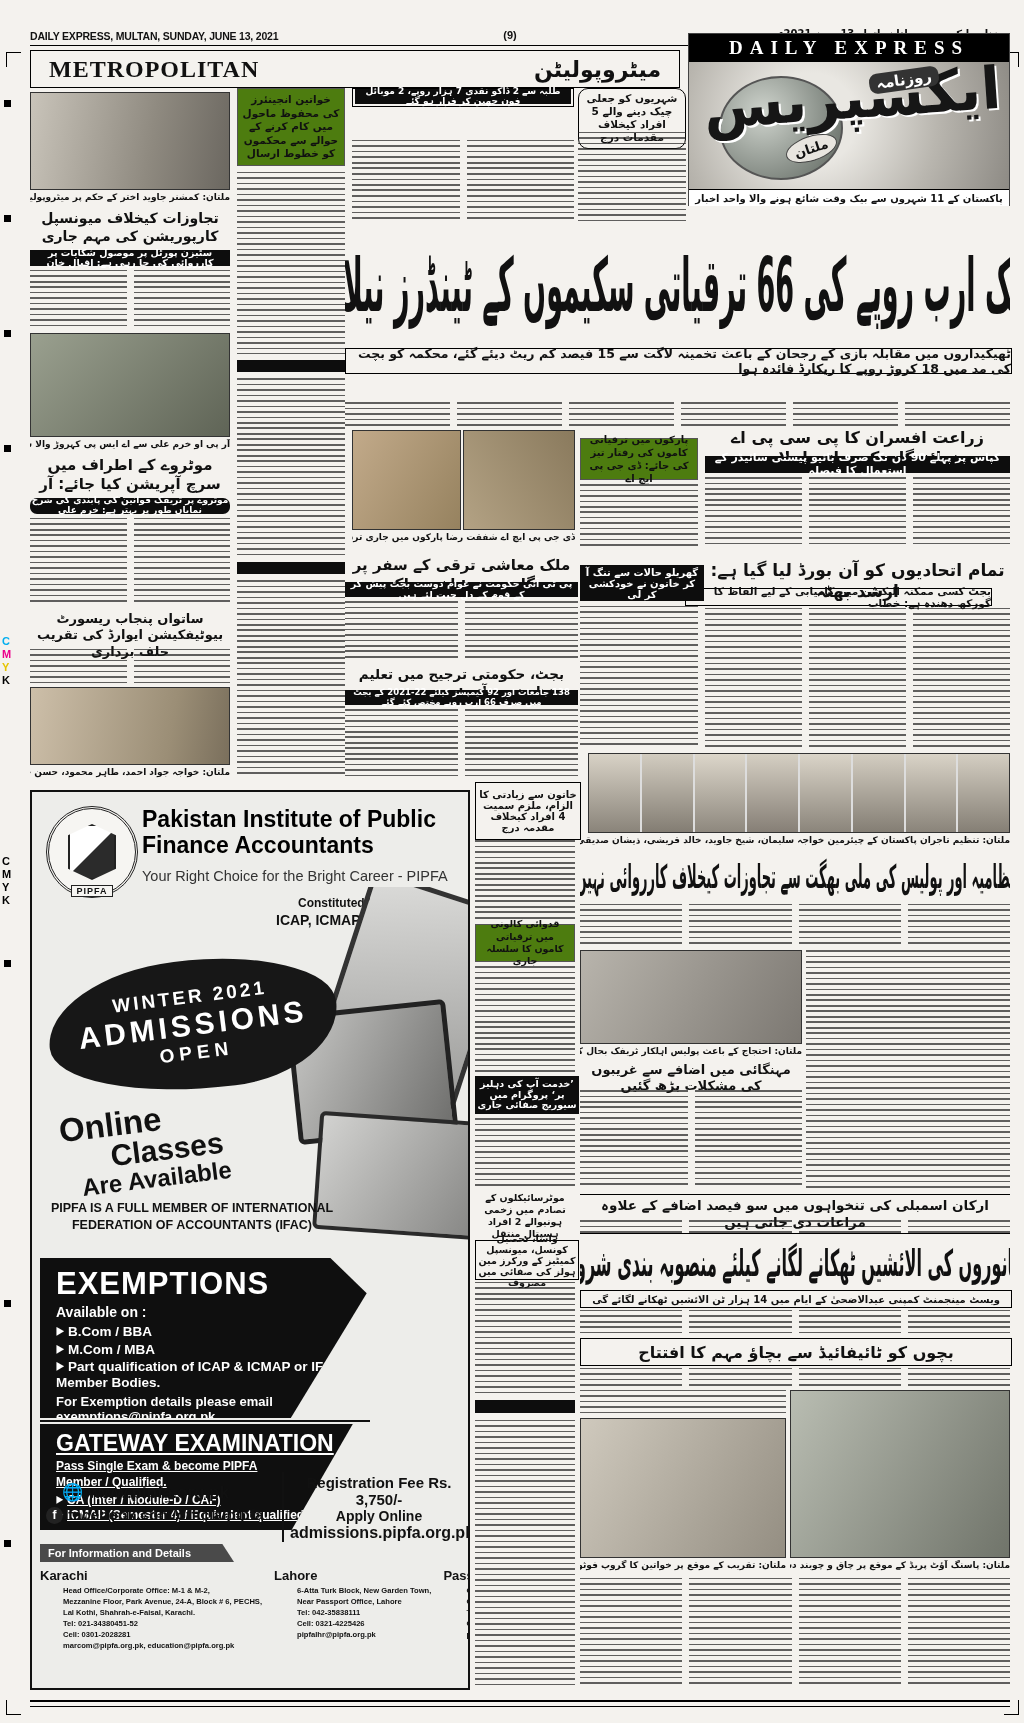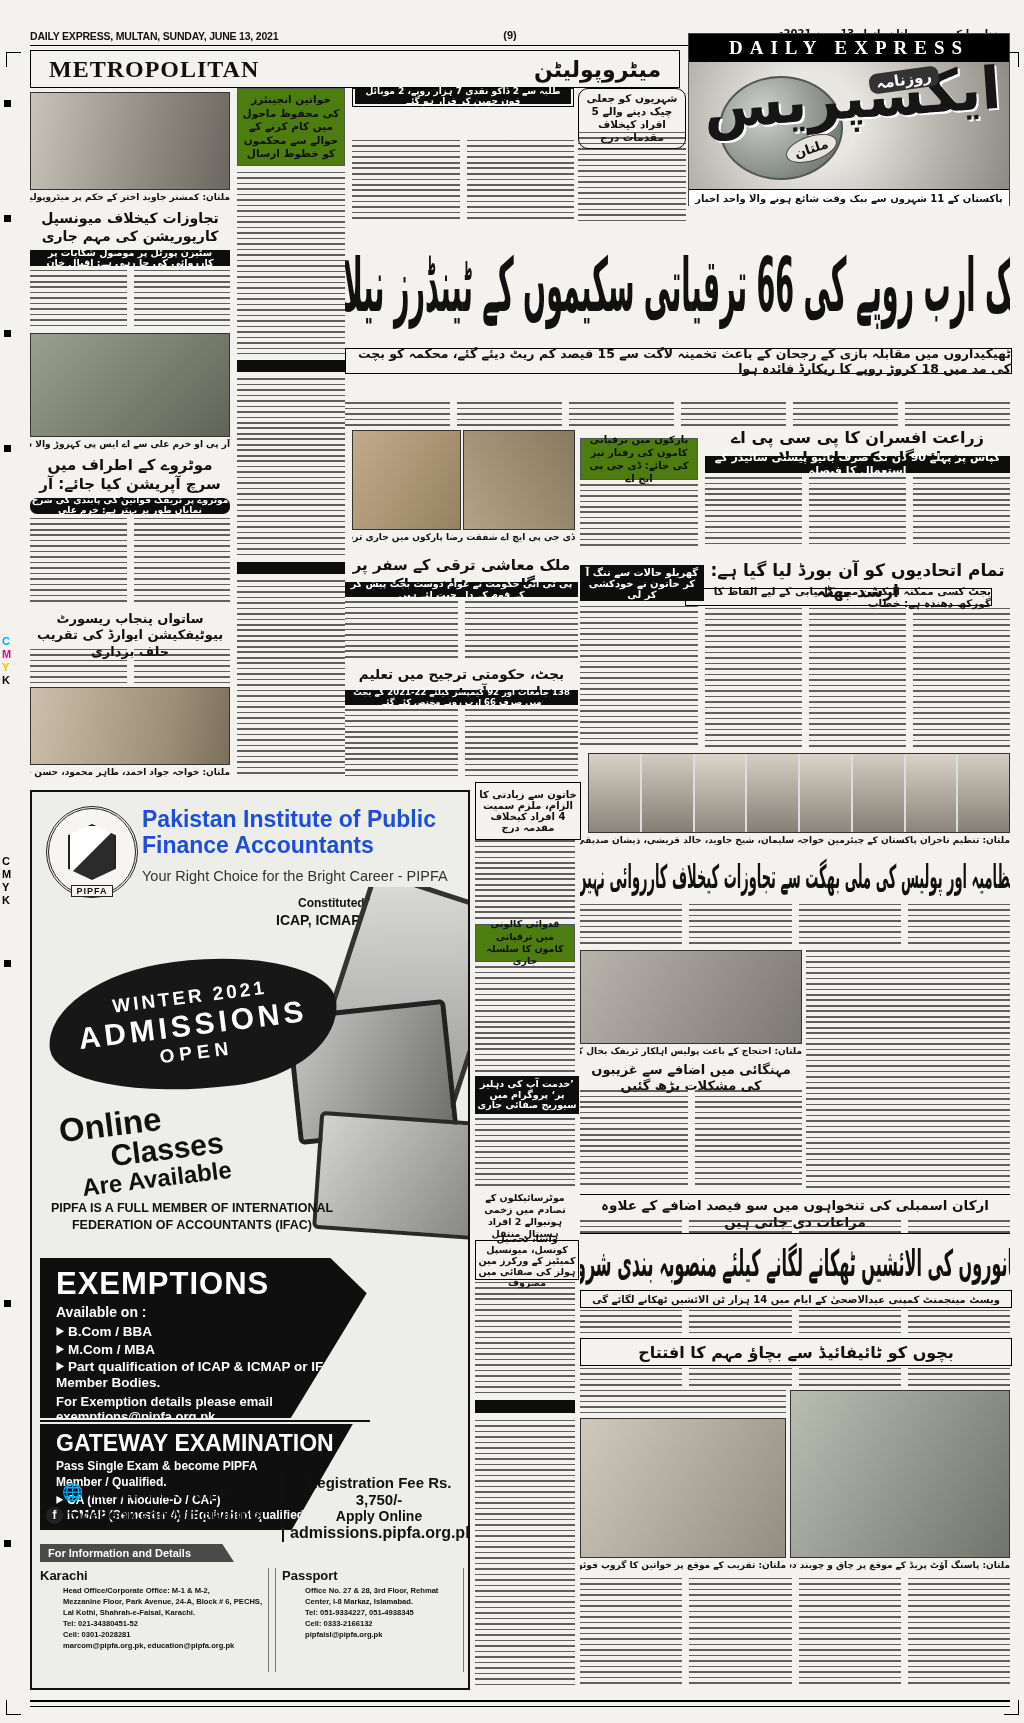--- a/index.html
+++ b/index.html
@@ -277,21 +277,21 @@
   <div id="ad">
 
     <div style="position:absolute;left:14px;top:14px;width:86px;height:86px;border:3px double #222;border-radius:50%;
                 display:flex;align-items:center;justify-content:center;background:#f6f5f2;">
       <div style="width:44px;height:52px;background:linear-gradient(135deg,#fff 49%,#2b2b2b 51%);border:2px solid #222;
                   transform:rotate(0deg);clip-path:polygon(50% 0,100% 20%,100% 80%,50% 100%,0 80%,0 20%);"></div>
       <span style="position:absolute;bottom:-2px;background:#f6f5f2;border:1px solid #222;font-weight:bold;font-size:9px;
                    padding:0 4px;letter-spacing:1px;">PIPFA</span>
     </div>
 
-    <div style="position:absolute;left:110px;top:14px;width:320px;font-weight:bold;font-size:23px;line-height:1.15;color:#1d4ed8;">Pakistan Institute of Public Finance Accountants</div>
+    <div style="position:absolute;left:110px;top:14px;width:320px;font-weight:bold;font-size:23px;line-height:1.15;color:#000000;">Pakistan Institute of Public Finance Accountants</div>
     <div style="position:absolute;left:110px;top:76px;width:320px;font-size:14.5px;color:#333;">Your Right Choice for the Bright Career - PIPFA</div>
     <div style="position:absolute;left:230px;top:104px;width:160px;text-align:center;font-weight:bold;font-size:12px;">Constituted by:</div>
     <div style="position:absolute;left:230px;top:120px;width:160px;text-align:center;font-weight:bold;font-size:14px;">ICAP, ICMAP &amp; AGP</div>
 
     <div style="position:absolute;right:-30px;top:95px;width:210px;height:360px;overflow:hidden;">
       <div style="position:absolute;right:10px;top:0;width:140px;height:200px;background:linear-gradient(160deg,#dcdcda,#9a9a98);border:5px solid #333;border-radius:14px;transform:rotate(18deg);"></div>
       <div style="position:absolute;right:46px;top:120px;width:150px;height:120px;background:linear-gradient(120deg,#c7c7c5,#6f6f6d);border:5px solid #222;border-radius:6px;transform:rotate(-6deg);"></div>
       <div style="position:absolute;right:4px;top:230px;width:170px;height:110px;background:linear-gradient(120deg,#d2d2d0,#828280);border:4px solid #2a2a2a;border-radius:6px;transform:rotate(4deg);"></div>
     </div>
 
@@ -317,21 +317,21 @@
       <div style="font-weight:bold;font-size:14px;margin-top:2px;">Available on :</div>
       <div style="font-weight:bold;font-size:13.5px;margin-top:3px;"><span class="tick">▶</span><span>B.Com / BBA</span></div>
       <div style="font-weight:bold;font-size:13.5px;margin-top:2px;"><span class="tick">▶</span><span>M.Com / MBA</span></div>
       <div style="font-weight:bold;font-size:13.5px;margin-top:2px;width:290px;line-height:1.2;"><span class="tick">▶</span><span>Part qualification of ICAP &amp; ICMAP or IFAC Member Bodies.</span></div>
       <div style="font-weight:bold;font-size:13px;margin-top:3px;">For Exemption details please email</div>
       <div style="font-weight:bold;font-size:13px;">exemptions@pipfa.org.pk</div>
     </div>
     <div style="position:absolute;left:8px;top:628px;width:330px;border-top:2px solid #111;"></div>
 
     <div class="blackpanel" style="position:absolute;left:8px;top:632px;width:340px;height:106px;
-                clip-path:polygon(0 0,92% 0,74% 100%,0 100%);padding:6px 0 11px 16px;box-sizing:border-box;">
+                clip-path:polygon(0 0,92% 0,74% 100%,0 100%);padding:6px 0 11px 16px;box-sizing:border-box;text-decoration:underline;">
       <div style="font-weight:bold;font-size:23px;">GATEWAY EXAMINATION</div>
       <div style="font-weight:bold;font-size:12px;width:220px;line-height:1.3;margin-top:2px;">Pass Single Exam &amp; become PIPFA Member / Qualified.</div>
       <div style="font-weight:bold;font-size:12px;margin-top:3px;"><span class="tick">▶</span><span>CA (Inter / Module-D / CAF)</span></div>
       <div style="font-weight:bold;font-size:12px;margin-top:1px;"><span class="tick">▶</span><span>ICMAP (Semester 4) / Equivalent qualified</span></div>
     </div>
 
     <div style="position:absolute;left:30px;top:690px;font-weight:bold;font-size:17px;">
       <span>🌐</span>
       <span>www.pipfa.org.pk</span>
     </div>
@@ -354,20 +354,28 @@
       <div style="flex:1.25;">
         <div class="offname">Karachi</div>
         <div class="offline">Head Office/Corporate Office: M-1 &amp; M-2,</div>
         <div class="offline">Mezzanine Floor, Park Avenue, 24-A, Block # 6, PECHS,</div>
         <div class="offline">Lal Kothi, Shahrah-e-Faisal, Karachi.</div>
         <div class="offline">Tel: 021-34380451-52</div>
         <div class="offline">Cell: 0301-2028281</div>
         <div class="offline">marcom@pipfa.org.pk, education@pipfa.org.pk</div>
       </div>
       <div class="vline"></div>
+      <div style="flex:1;">
+        <div class="offname">Lahore</div>
+        <div class="offline">6-Atta Turk Block, New Garden Town,</div>
+        <div class="offline">Near Passport Office, Lahore</div>
+        <div class="offline">Tel: 042-35838111</div>
+        <div class="offline">Cell: 0321-4225426</div>
+        <div class="offline">pipfalhr@pipfa.org.pk</div>
+      </div>
       <div class="vline"></div>
       <div style="flex:1.05;">
         <div class="offname">Passport</div>
         <div class="offline">Office No. 27 &amp; 28, 3rd Floor, Rehmat</div>
         <div class="offline">Center, I-8 Markaz, Islamabad.</div>
         <div class="offline">Tel: 051-9334227, 051-4938345</div>
         <div class="offline">Cell: 0333-2166132</div>
         <div class="offline">pipfaisl@pipfa.org.pk</div>
       </div>
       <div class="vline"></div>

